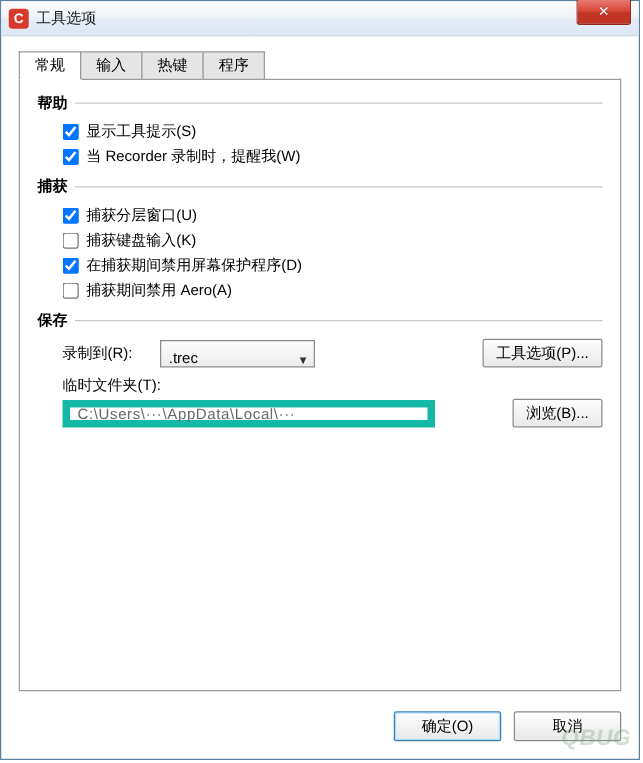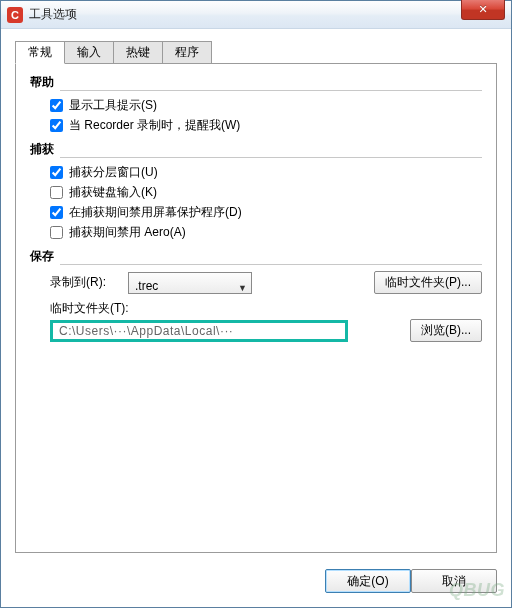--- a/index.html
+++ b/index.html
@@ -102,21 +102,21 @@
     flex: 1 1 auto;
     background: #fff;
     padding: 10px 14px 14px 14px;
     position: relative;
     z-index: 1;
   }
   .section-head {
     font-weight: bold;
     margin-top: 6px;
     display: flex;
-    align-items: flex-end;
+    align-items: center;
   }
   .section-head:first-child { margin-top: 0; }
   .section-head .line {
     flex: 1 1 auto;
     height: 1px;
     background: #c8c8c8;
     margin-left: 6px;
   }
   .options {
     margin: 4px 0 4px 20px;
@@ -158,36 +158,37 @@
     justify-content: center;
     border: 1px solid #8a8a8a;
     background: linear-gradient(#fdfdfd,#e9e9e9);
     height: 23px;
     padding: 0 10px;
     font-size: 12px;
     cursor: pointer;
     border-radius: 2px;
   }
   .pathbox {
-    border: 3px solid #14b8a6;
+    border: 6px solid #14b8a6;
     background: #fff;
     height: 22px;
     width: 298px;
     padding: 4px 6px;
     display: flex;
     align-items: center;
     color: #666;
     filter: blur(0.6px);
     letter-spacing: 0.5px;
   }
   .footer {
     height: 44px;
     display: flex;
     align-items: center;
     justify-content: flex-end;
+    gap: 10px;
     padding: 0 14px 8px 0;
   }
   .footer .btn {
     width: 86px;
     height: 24px;
   }
   .btn.default {
     border: 1px solid #3c7fb1;
     box-shadow: inset 0 0 0 1px #b3dfff;
   }
@@ -270,21 +271,21 @@
         <span class="line"></span>
       </div>
 
       <div class="row">
         <span style="width:72px;">录制到(R):</span>
         <div class="combo">
           <span>.trec</span>
           <span class="chev">▼</span>
         </div>
         <span style="flex:1"></span>
-        <div class="btn">临时文件夹(P)...</div>
+        <div class="btn">工具选项(P)...</div>
       </div>
 
       <div class="row" style="margin-bottom:2px;">
         <span>临时文件夹(T):</span>
       </div>
       <div class="row" style="margin-top:0;">
         <div class="pathbox">C:\Users\···\AppData\Local\···</div>
         <span style="flex:1"></span>
         <div class="btn">浏览(B)...</div>
       </div>

